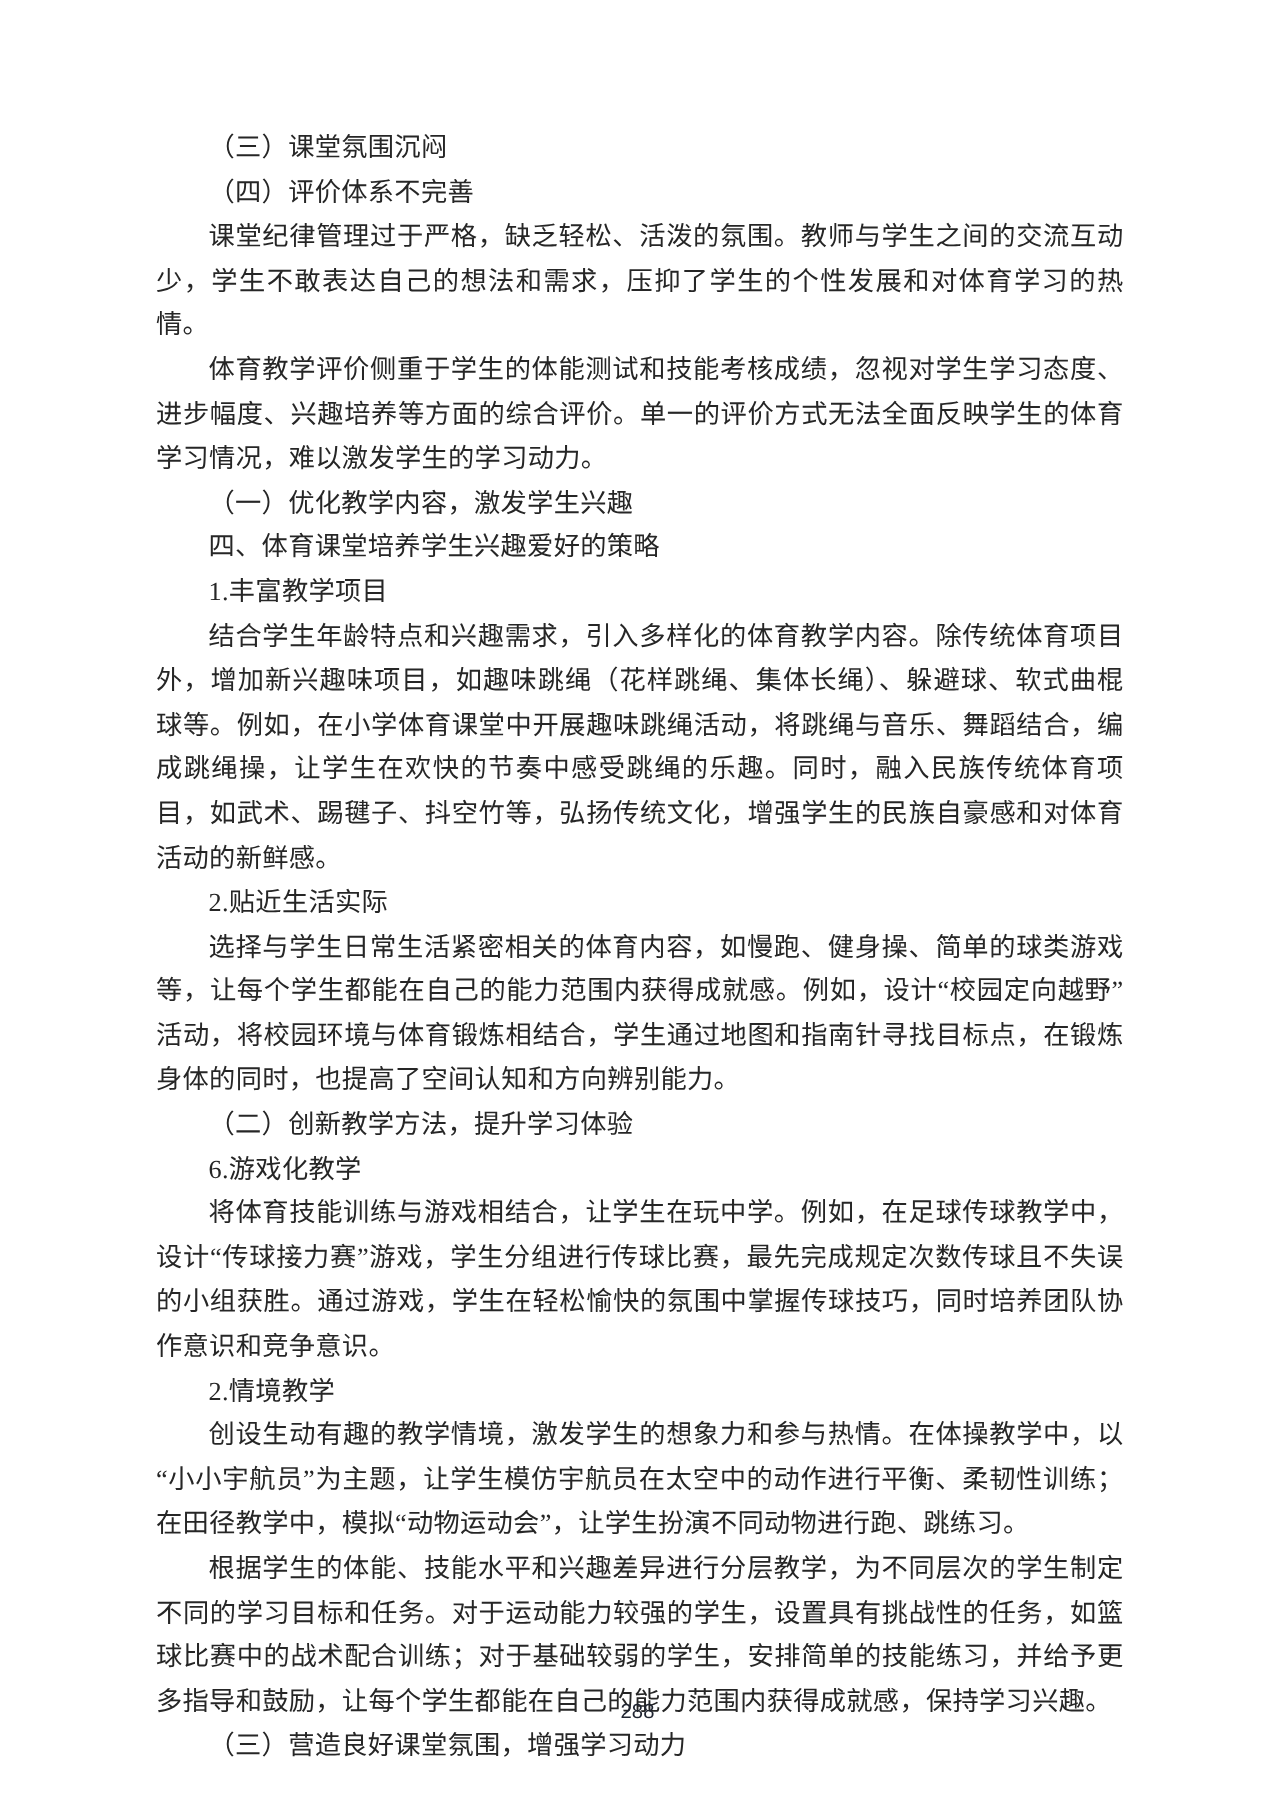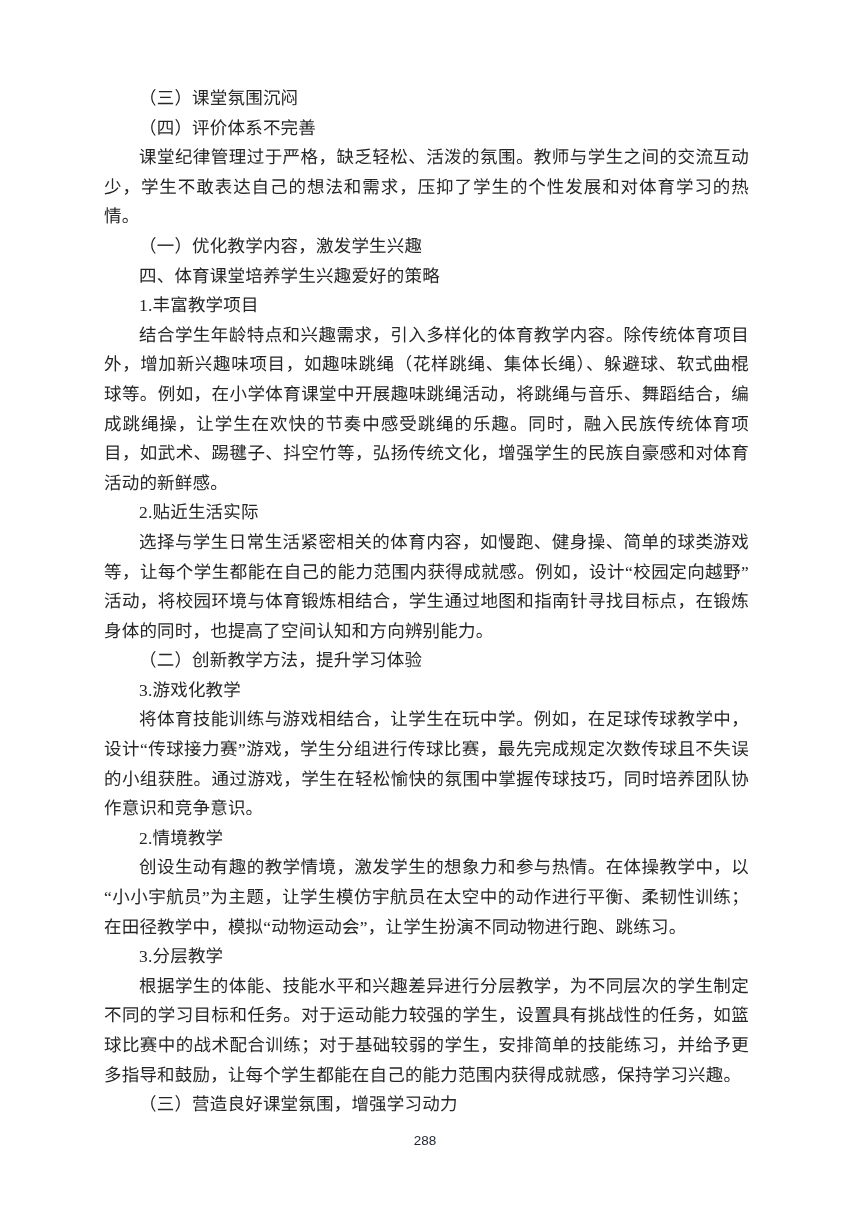--- a/index.html
+++ b/index.html
@@ -48,31 +48,31 @@
   }
 </style>
 </head>
 <body>
 
 <div class="page">
   <main class="content" id="doc-content">
       <p class="block heading">（三）课堂氛围沉闷</p>
       <p class="block heading">（四）评价体系不完善</p>
       <p class="block paragraph">课堂纪律管理过于严格，缺乏轻松、活泼的氛围。教师与学生之间的交流互动少，学生不敢表达自己的想法和需求，压抑了学生的个性发展和对体育学习的热情。</p>
+      <p class="block paragraph">体育教学评价侧重于学生的体能测试和技能考核成绩，忽视对学生学习态度、进步幅度、兴趣培养等方面的综合评价。单一的评价方式无法全面反映学生的体育学习情况，难以激发学生的学习动力。</p>
       <p class="block heading">（一）优化教学内容，激发学生兴趣</p>
       <p class="block heading">四、体育课堂培养学生兴趣爱好的策略</p>
       <p class="block heading">1.丰富教学项目</p>
       <p class="block paragraph">结合学生年龄特点和兴趣需求，引入多样化的体育教学内容。除传统体育项目外，增加新兴趣味项目，如趣味跳绳（花样跳绳、集体长绳）、躲避球、软式曲棍球等。例如，在小学体育课堂中开展趣味跳绳活动，将跳绳与音乐、舞蹈结合，编成跳绳操，让学生在欢快的节奏中感受跳绳的乐趣。同时，融入民族传统体育项目，如武术、踢毽子、抖空竹等，弘扬传统文化，增强学生的民族自豪感和对体育活动的新鲜感。</p>
       <p class="block heading">2.贴近生活实际</p>
       <p class="block paragraph">选择与学生日常生活紧密相关的体育内容，如慢跑、健身操、简单的球类游戏等，让每个学生都能在自己的能力范围内获得成就感。例如，设计“校园定向越野”活动，将校园环境与体育锻炼相结合，学生通过地图和指南针寻找目标点，在锻炼身体的同时，也提高了空间认知和方向辨别能力。</p>
       <p class="block heading">（二）创新教学方法，提升学习体验</p>
-      <p class="block heading">3.游戏化教学</p>
+      <p class="block heading">6.游戏化教学</p>
       <p class="block paragraph">将体育技能训练与游戏相结合，让学生在玩中学。例如，在足球传球教学中，设计“传球接力赛”游戏，学生分组进行传球比赛，最先完成规定次数传球且不失误的小组获胜。通过游戏，学生在轻松愉快的氛围中掌握传球技巧，同时培养团队协作意识和竞争意识。</p>
       <p class="block heading">2.情境教学</p>
       <p class="block paragraph">创设生动有趣的教学情境，激发学生的想象力和参与热情。在体操教学中，以“小小宇航员”为主题，让学生模仿宇航员在太空中的动作进行平衡、柔韧性训练；在田径教学中，模拟“动物运动会”，让学生扮演不同动物进行跑、跳练习。</p>
-      <p class="block heading">3.分层教学</p>
       <p class="block paragraph">根据学生的体能、技能水平和兴趣差异进行分层教学，为不同层次的学生制定不同的学习目标和任务。对于运动能力较强的学生，设置具有挑战性的任务，如篮球比赛中的战术配合训练；对于基础较弱的学生，安排简单的技能练习，并给予更多指导和鼓励，让每个学生都能在自己的能力范围内获得成就感，保持学习兴趣。</p>
       <p class="block heading">（三）营造良好课堂氛围，增强学习动力</p>
     </main>
   <div class="page-footer">
     <span>288</span>
   </div>
 </div>
 
 </body></html>

